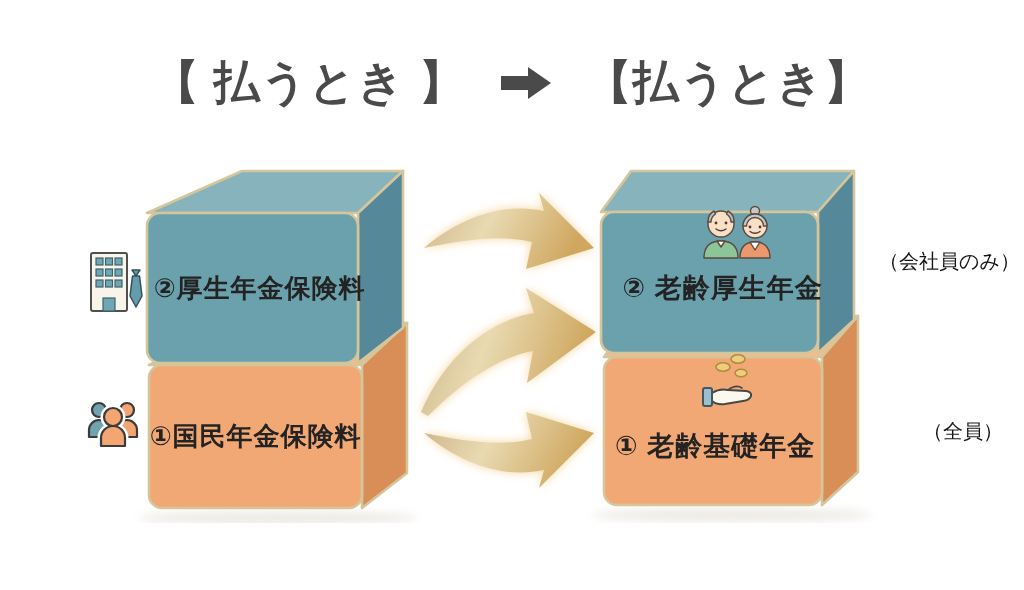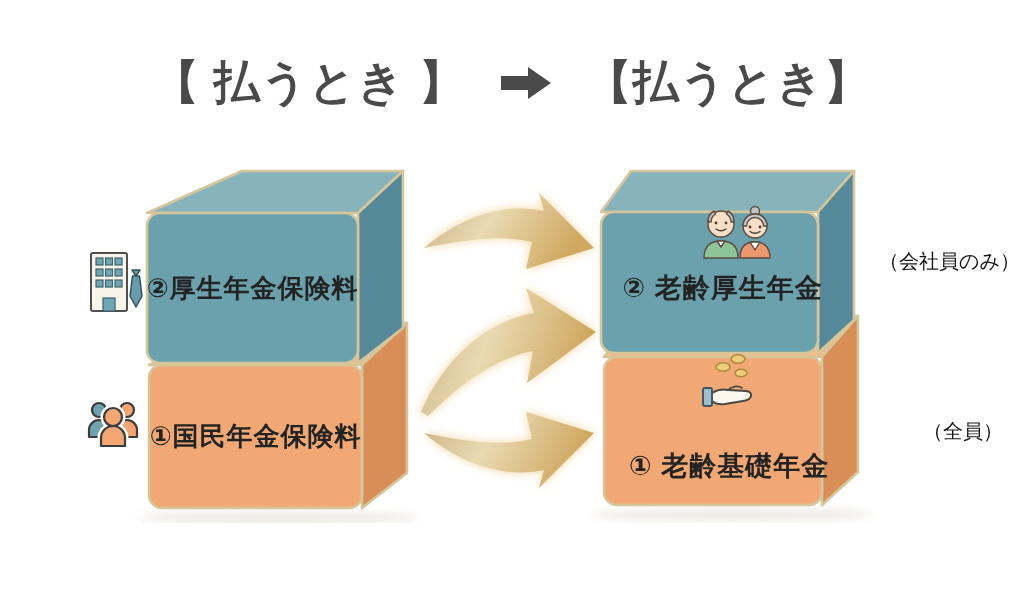--- a/index.html
+++ b/index.html
@@ -173,25 +173,25 @@
     <g fill="#eecd7c" stroke="#b08c42" stroke-width="1.6">
       <ellipse cx="38" cy="7" rx="7" ry="4.2"></ellipse>
       <ellipse cx="23" cy="15" rx="7" ry="4.2"></ellipse>
       <ellipse cx="41" cy="21" rx="6" ry="3.8"></ellipse>
     </g>
     <path d="M12,41 q8,-5 16,-3 l18,1 q6,1 5,5 q-1,4 -8,5 l-18,3 q-9,1 -13,-3 z" fill="#fcf8ee" stroke="#474747" stroke-width="2" stroke-linejoin="round"></path>
     <path d="M28,38 q8,-6 14,-2" fill="none" stroke="#474747" stroke-width="1.6" stroke-linecap="round"></path>
     <rect x="3" y="36" width="9" height="18" rx="2" fill="#9dbecd" stroke="#3e5866" stroke-width="2"></rect>
   </svg>
 
-  <div class="box-label pay" style="left:147px;top:213px;width:211px;height:150px;text-align:right;">②厚生年金保険料</div>
+  <div class="box-label pay" style="left:154px;top:213px;width:211px;height:150px;text-align:right;">②厚生年金保険料</div>
 
   <div class="box-label pay" style="left:149px;top:365px;width:213px;height:143px;">①国民年金保険料</div>
 
   <div class="box-label recv" style="left:601px;top:268px;width:217px;height:40px;padding-left:26px;">② 老齢厚生年金</div>
 
-  <div class="box-label recv" style="left:620px;top:426px;width:218px;height:40px;margin-top:20px;">① 老齢基礎年金</div>
+  <div class="box-label recv" style="left:606px;top:426px;width:218px;height:40px;">① 老齢基礎年金</div>
 
   <div class="note-label" style="left:870px;top:248px;margin-left:9px;">（会社員のみ）</div>
 
   <div class="note-label" style="left:878px;top:418px;margin-left:45px;">（全員）</div>
 
 </div>
 
 </body></html>

